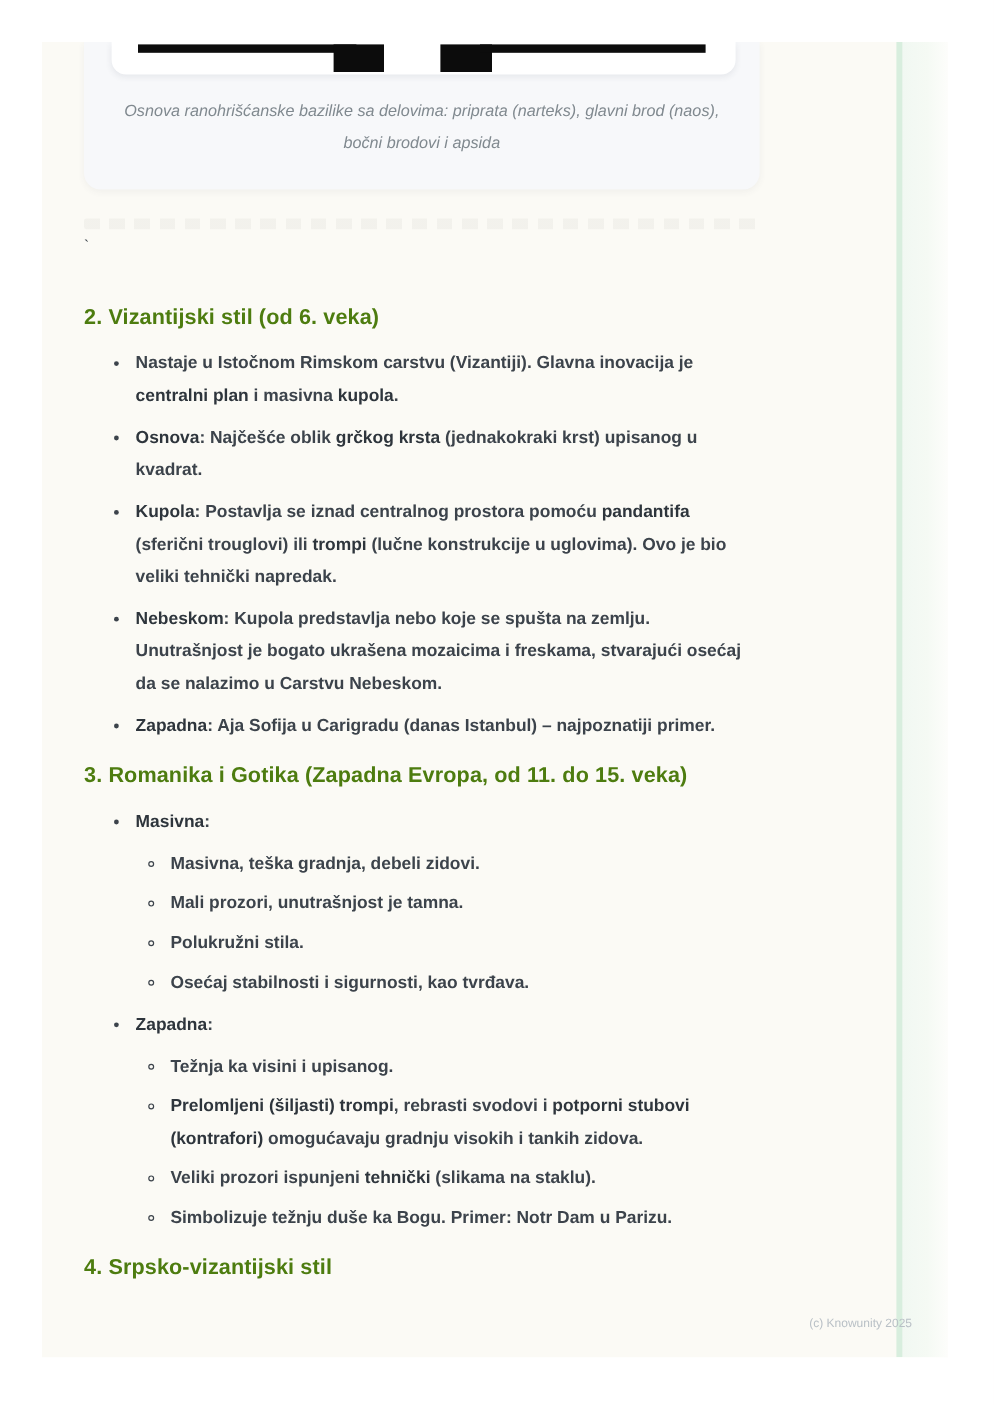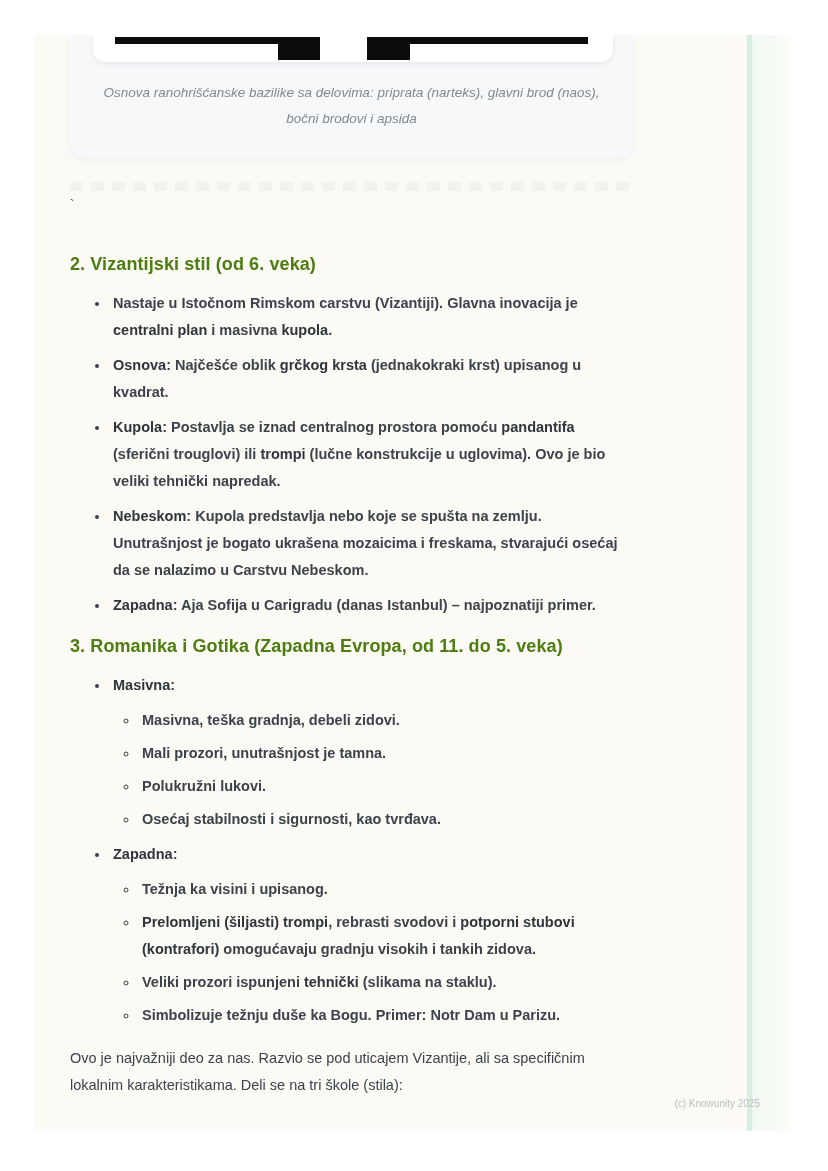--- a/index.html
+++ b/index.html
@@ -114,38 +114,38 @@
         <ul class="top">
             <li>Nastaje u Istočnom Rimskom carstvu (Vizantiji). Glavna inovacija je <strong>centralni plan</strong> i masivna <strong>kupola</strong>.</li>
             <li><strong>Osnova</strong>: Najčešće oblik <strong>grčkog krsta</strong> (jednakokraki krst) upisanog u kvadrat.</li>
             <li><strong>Kupola</strong>: Postavlja se iznad centralnog prostora pomoću <strong>pandantifa</strong> (sferični trouglovi) ili <strong>trompi</strong> (lučne konstrukcije u uglovima). Ovo je bio veliki tehnički napredak.</li>
             <li><strong>Nebeskom</strong>: Kupola predstavlja nebo koje se spušta na zemlju. Unutrašnjost je bogato ukrašena mozaicima i freskama, stvarajući osećaj da se nalazimo u Carstvu Nebeskom.</li>
             <li><strong>Zapadna</strong>: Aja Sofija u Carigradu (danas Istanbul) – najpoznatiji primer.</li>
           </ul>
       </div>
 
       <div>
-        <h2>3. Romanika i Gotika (Zapadna Evropa, od 11. do 5. veka)</h2>
+        <h2>3. Romanika i Gotika (Zapadna Evropa, od 11. do 15. veka)</h2>
         <ul class="top">
             <li><strong>Masivna</strong>:<ul class="sub">
                 <li>Masivna, teška gradnja, debeli zidovi.</li>
                 <li>Mali prozori, unutrašnjost je tamna.</li>
-                <li>Polukružni lukovi.</li>
+                <li>Polukružni stila.</li>
                 <li>Osećaj stabilnosti i sigurnosti, kao tvrđava.</li>
               </ul></li>
             <li><strong>Zapadna</strong>:<ul class="sub">
                 <li>Težnja ka visini i upisanog.</li>
                 <li><strong>Prelomljeni (šiljasti) trompi</strong>, rebrasti svodovi i <strong>potporni stubovi (kontrafori)</strong> omogućavaju gradnju visokih i tankih zidova.</li>
                 <li>Veliki prozori ispunjeni <strong>tehnički</strong> (slikama na staklu).</li>
                 <li>Simbolizuje težnju duše ka Bogu. Primer: Notr Dam u Parizu.</li>
               </ul></li>
           </ul>
       </div>
 
       <div>
-        <div class="para">Ovo je najvažniji deo za nas. Razvio se pod uticajem Vizantije, ali sa specifičnim lokalnim karakteristikama. Deli se na tri škole (stila):</div>
+        <h2>4. Srpsko-vizantijski stil</h2>
       </div>
 
     </div>
 
     <div class="copyright">(c) Knowunity 2025</div>
   </div>
 </div>
 
 </body></html>

